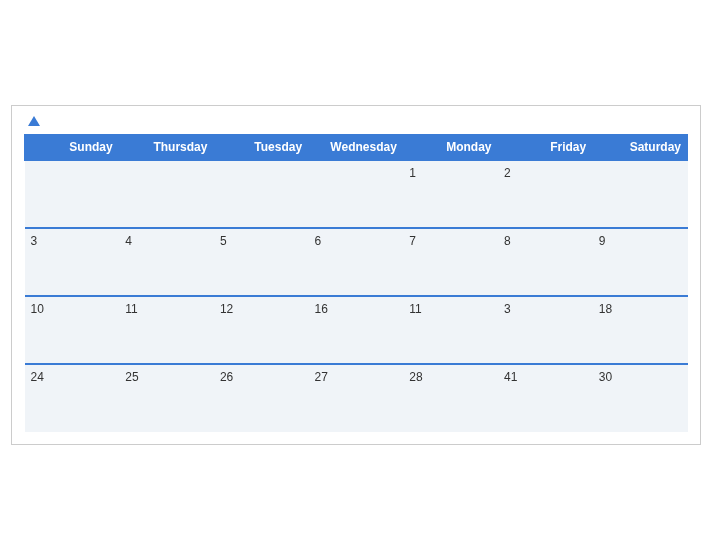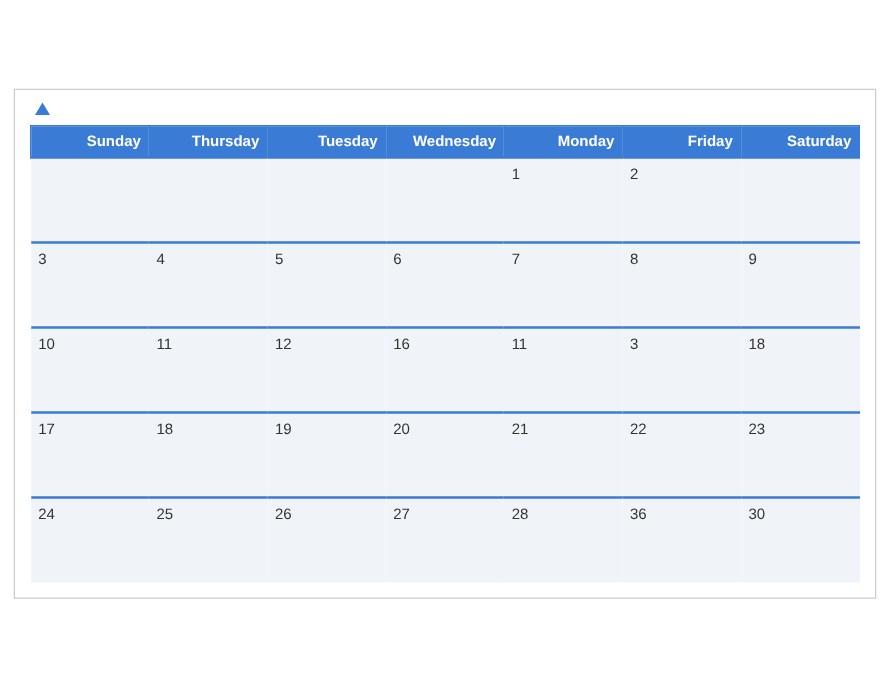--- a/index.html
+++ b/index.html
@@ -149,32 +149,23 @@
         <tr>
           <td><span class="day-num">10</span></td>
           <td><span class="day-num">11</span></td>
           <td><span class="day-num">12</span></td>
           <td><span class="day-num">16</span></td>
           <td><span class="day-num">11</span></td>
           <td><span class="day-num">3</span></td>
           <td><span class="day-num">18</span></td>
         </tr>
         <tr>
-          <td><span class="day-num">17</span></td>
-          <td><span class="day-num">18</span></td>
-          <td><span class="day-num">19</span></td>
-          <td><span class="day-num">20</span></td>
-          <td><span class="day-num">21</span></td>
-          <td><span class="day-num">22</span></td>
-          <td><span class="day-num">23</span></td>
-        </tr>
-        <tr>
           <td><span class="day-num">24</span></td>
           <td><span class="day-num">25</span></td>
           <td><span class="day-num">26</span></td>
           <td><span class="day-num">27</span></td>
           <td><span class="day-num">28</span></td>
-          <td><span class="day-num">36</span></td>
+          <td><span class="day-num">41</span></td>
           <td><span class="day-num">30</span></td>
         </tr>
       </tbody>
   </table>
 </div>
 
 </body></html>

